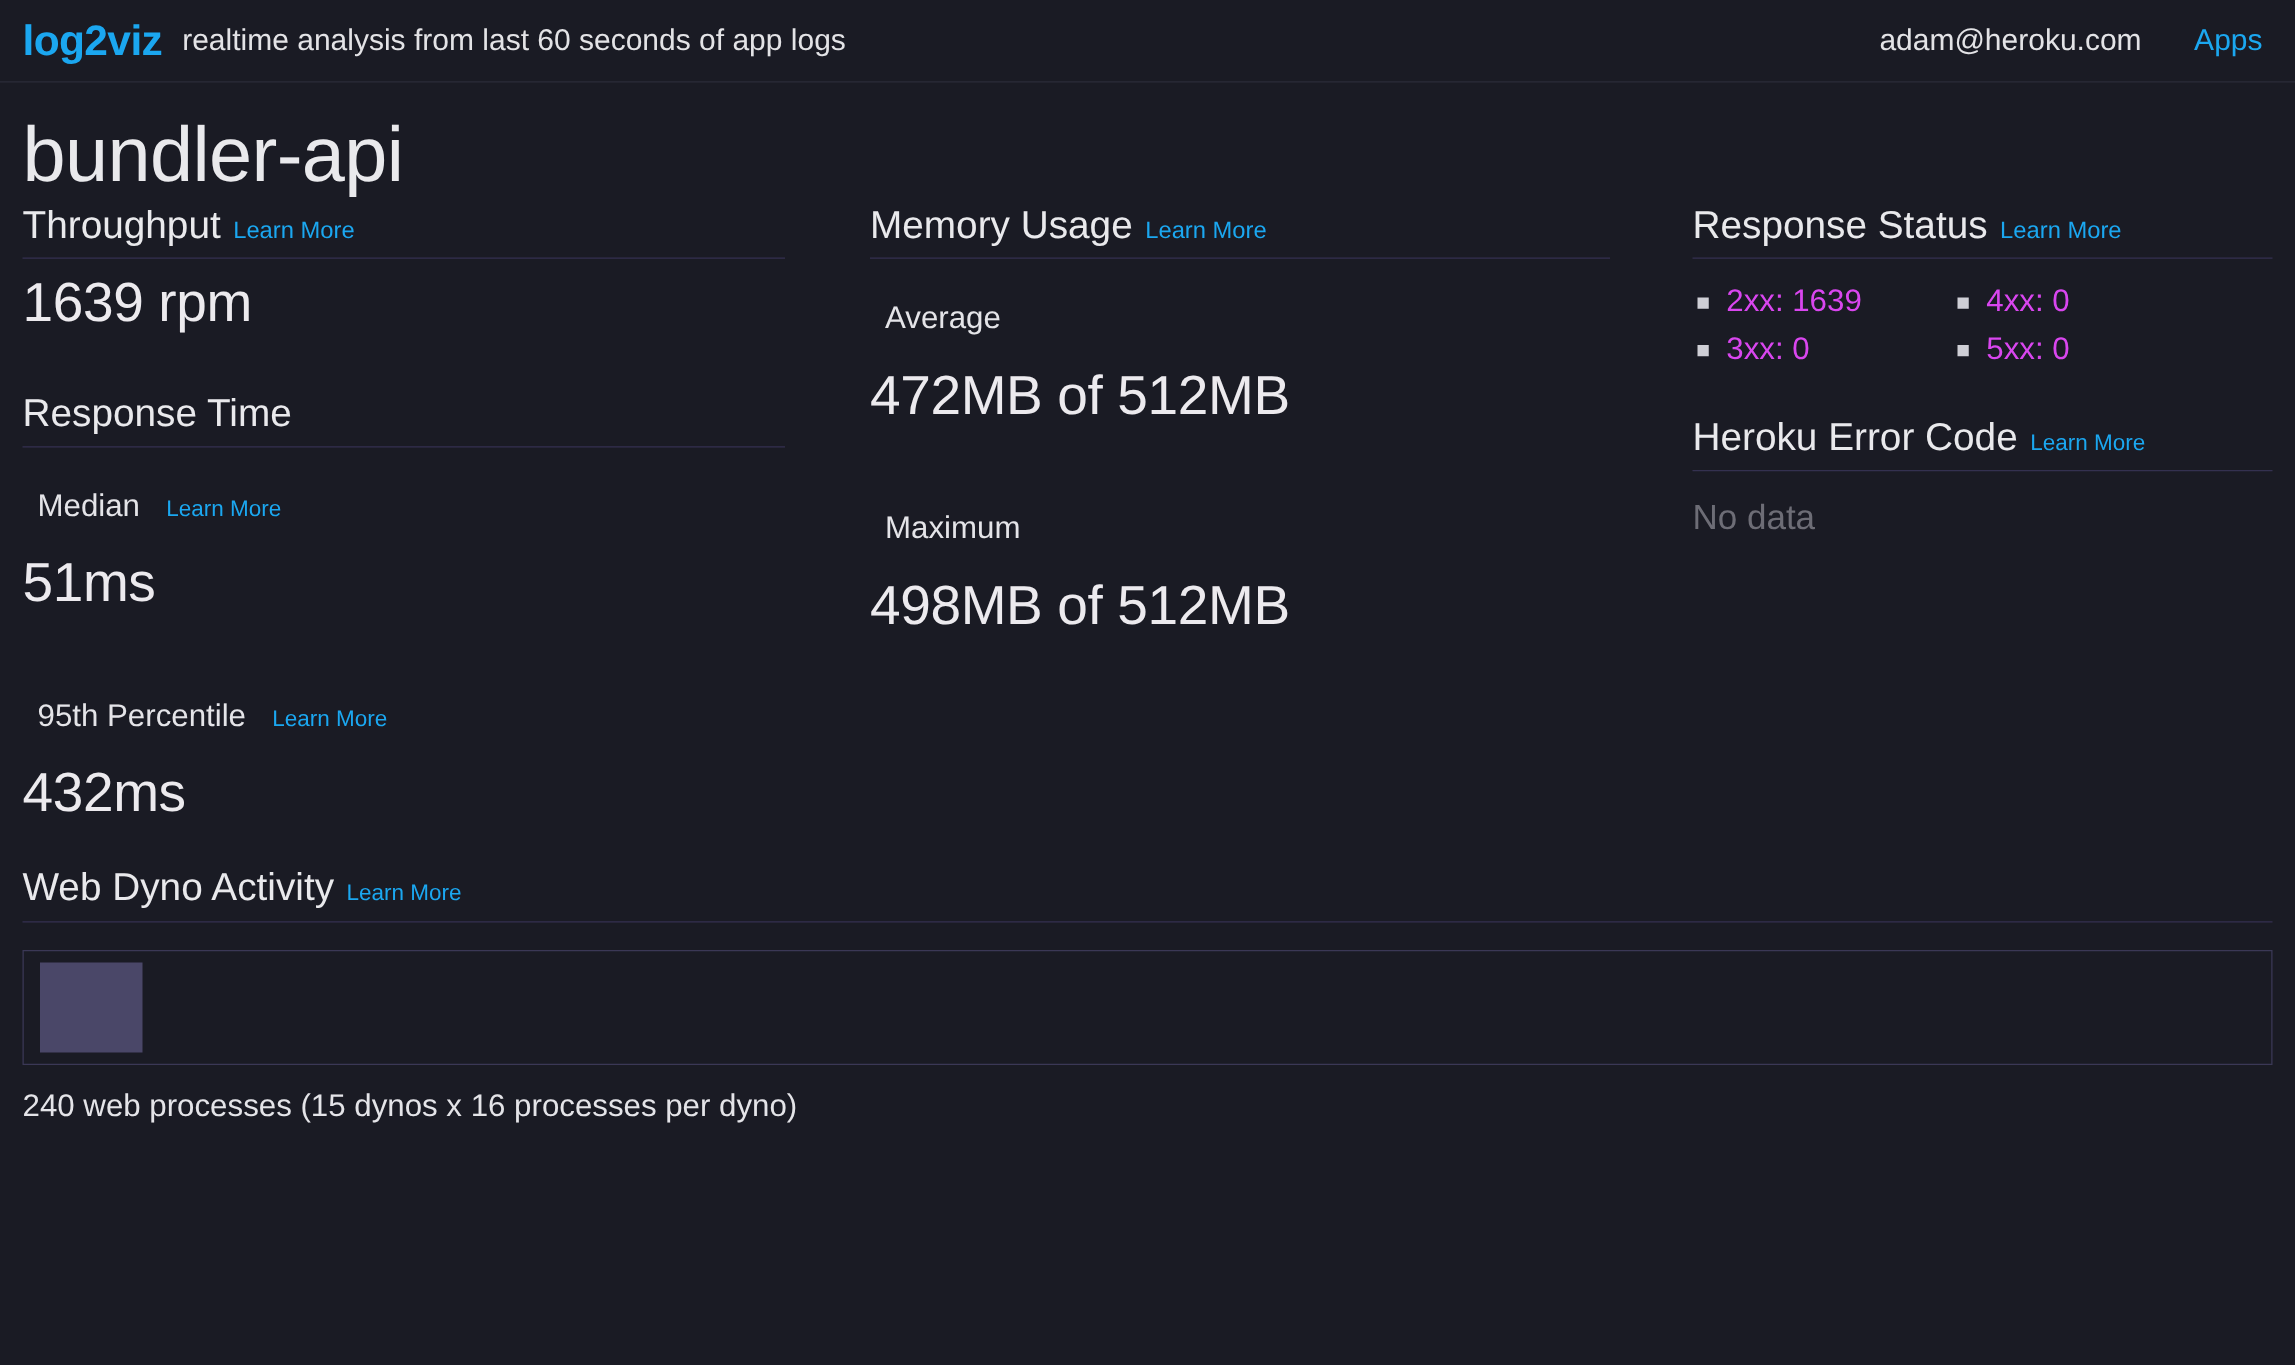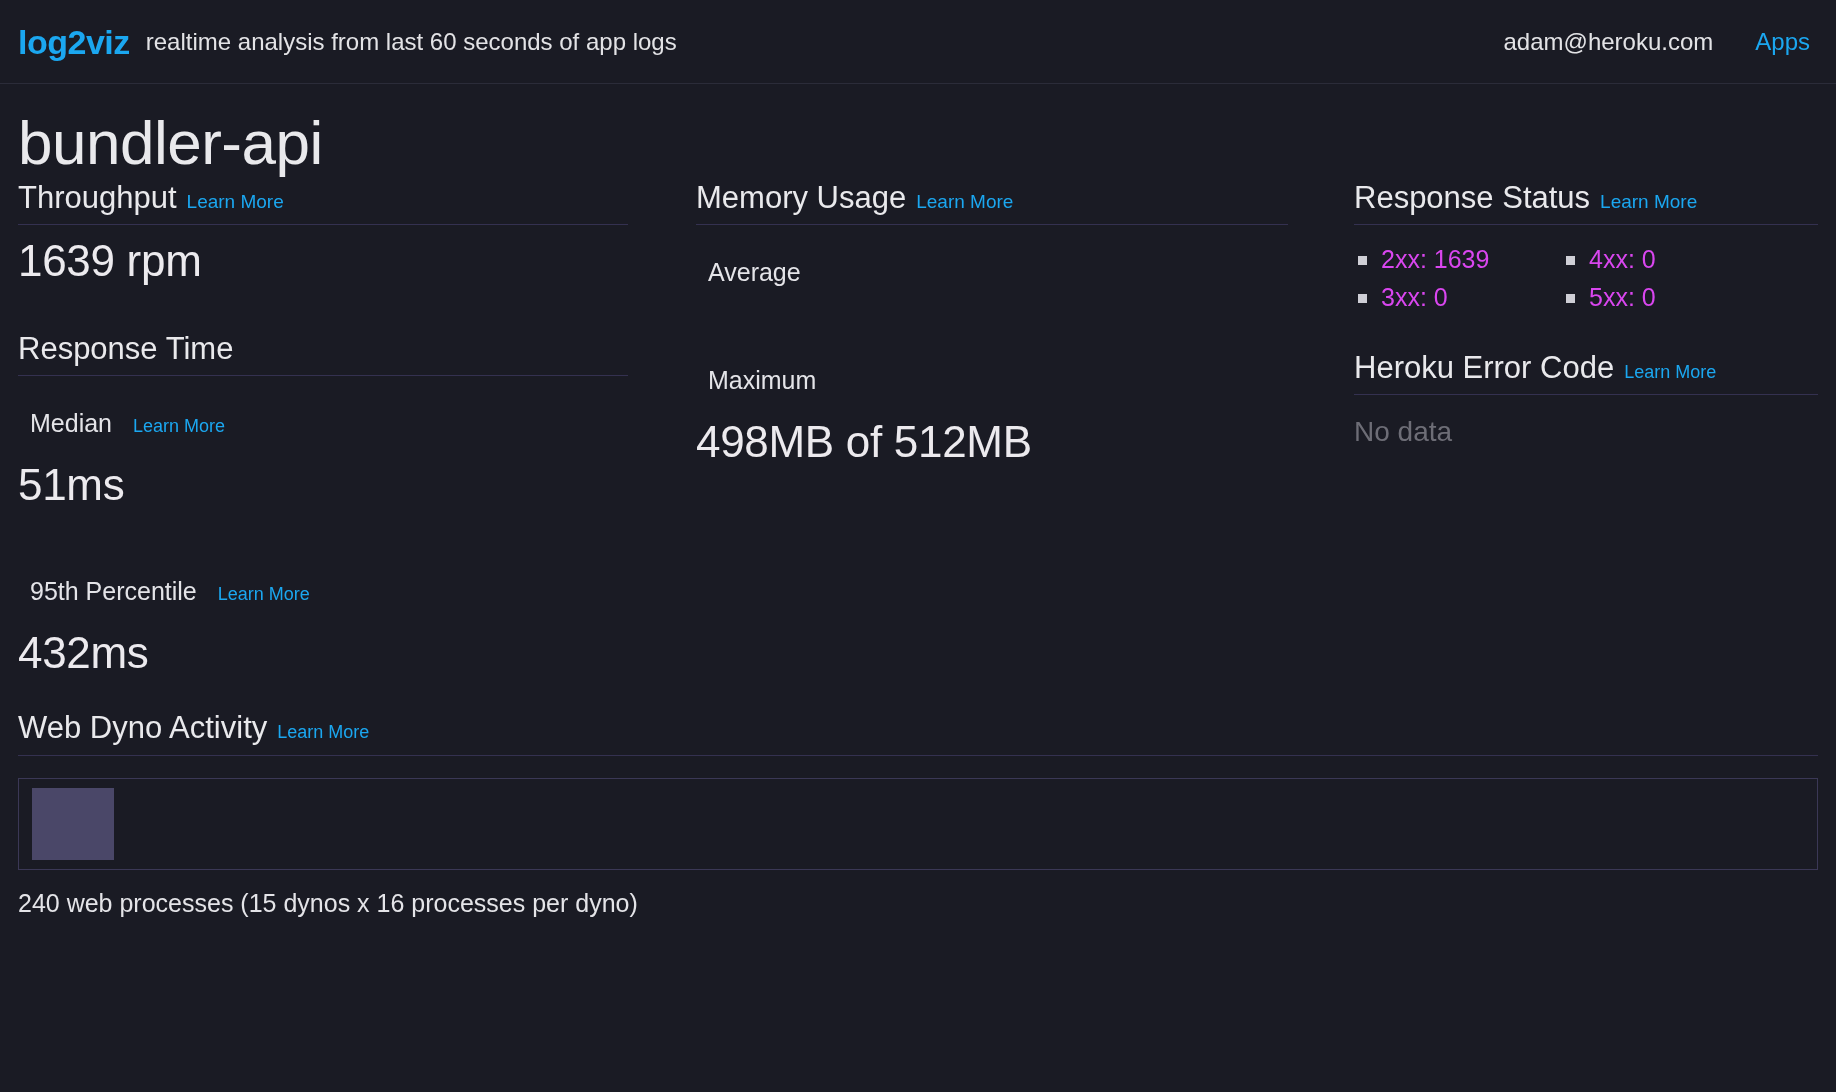--- a/index.html
+++ b/index.html
@@ -11,21 +11,21 @@
     width: 1836px;
     height: 1092px;
     overflow: hidden;
     font-family: "Liberation Sans", sans-serif;
     color: #e9e9ec;
     -webkit-font-smoothing: antialiased;
   }
 
   
   .topbar {
-    height: 84px;
+    height: 66px;
     box-sizing: border-box;
     display: flex;
     align-items: center;
     padding: 0 20px 0 18px;
     border-bottom: 1px solid #2b2c39;
   }
   .brand {
     font-size: 34px;
     font-weight: bold;
     color: #1ba7f0;
@@ -238,20 +238,21 @@
 
     <div class="col-mid">
       <div class="section-head">
         <h2>Memory Usage</h2>
         <a class="learn-more">Learn More</a>
       </div>
 
       <div class="sub-head">
         <h3>Average</h3>
       </div>
+      <div class="big-value">472MB of 512MB</div>
 
       <div class="spacer-md"></div>
 
       <div class="sub-head">
         <h3>Maximum</h3>
       </div>
       <div class="big-value">498MB of 512MB</div>
     </div>
 
     <div class="col-gap2"></div>

